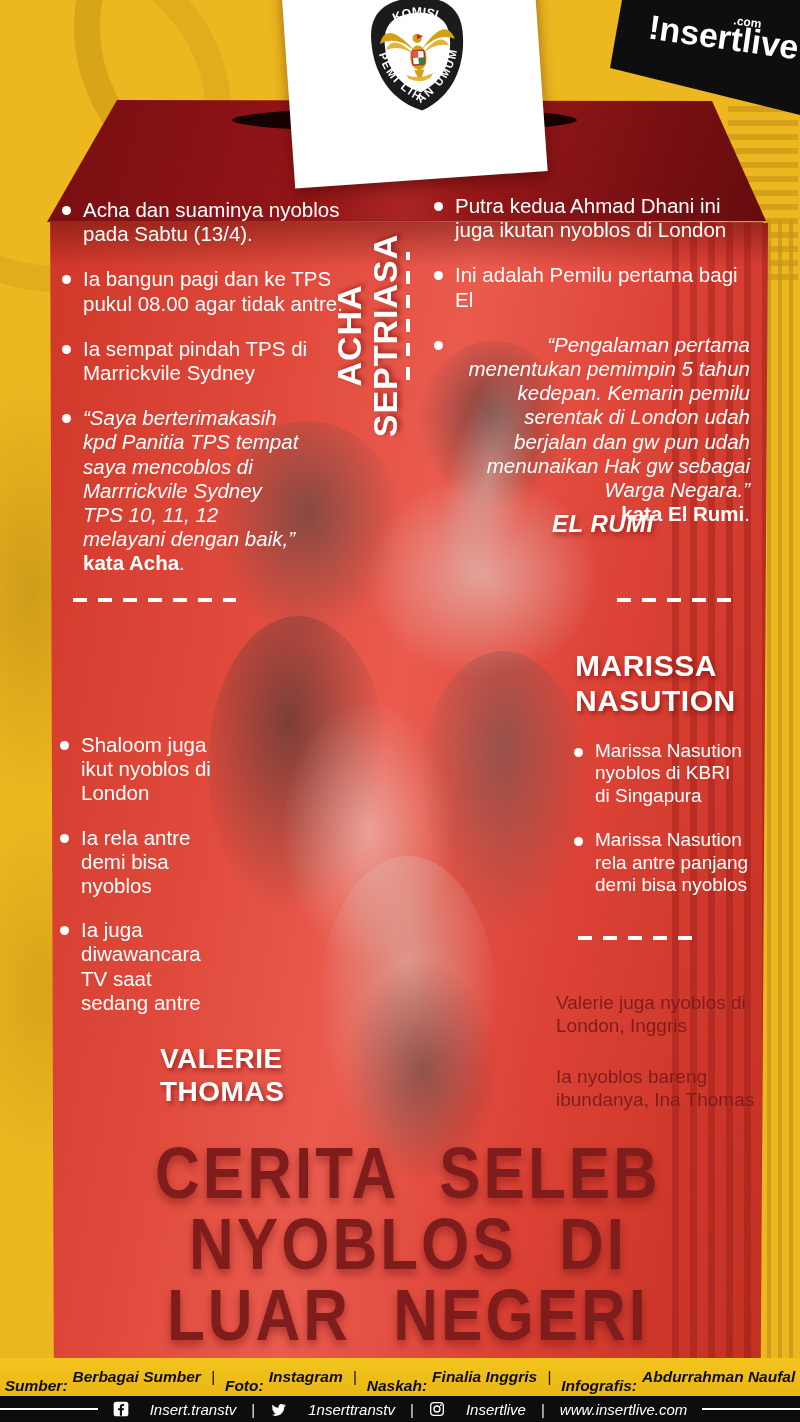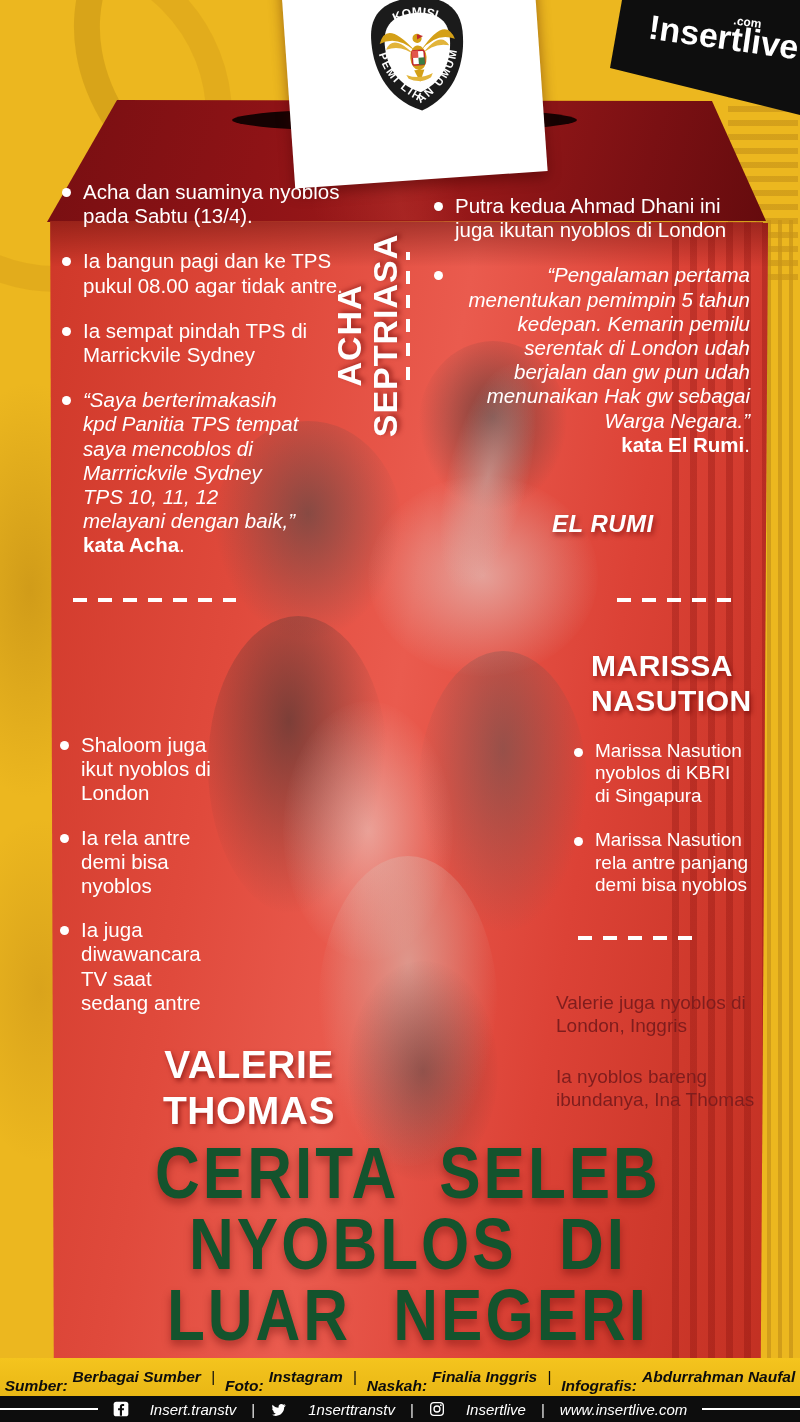--- a/index.html
+++ b/index.html
@@ -62,21 +62,21 @@
   .quote{font-style:italic;}
   .attrib{font-weight:bold;font-style:normal;}
   .h-name{position:absolute;color:#fff;font-weight:bold;letter-spacing:.5px;
     text-shadow:2px 3px 5px rgba(100,0,0,.55);}
   .dash-h{position:absolute;height:4px;background:repeating-linear-gradient(90deg,#fff 0 14px,rgba(0,0,0,0) 14px 25px);}
   .dash-v{position:absolute;width:4px;background:repeating-linear-gradient(0deg,#fff 0 13px,rgba(0,0,0,0) 13px 24px);}
   .acha-vert{position:absolute;left:332px;top:458px;width:245px;text-align:center;
     transform:rotate(-90deg);transform-origin:0 0;
     color:#fff;font-weight:bold;font-size:34px;line-height:1.05;letter-spacing:1px;
     text-shadow:2px 3px 5px rgba(100,0,0,.55);}
-  .big-title{position:absolute;left:48px;top:1138px;width:720px;text-align:center;color:#14532d;}
+  .big-title{position:absolute;left:48px;top:1138px;width:720px;text-align:center;color:#7f1d1d;}
   .big-title .line{display:block;font-size:62px;font-weight:bold;line-height:71px;
     letter-spacing:3px;word-spacing:22px;transform:scaleY(1.16);
     text-shadow:0 4px 8px rgba(90,0,0,.4);}
   
   .credits{position:absolute;left:0;top:1358px;width:800px;height:38px;
     background:linear-gradient(#f4c41e,#e9b715);display:flex;align-items:center;justify-content:center;
     color:#0d0d0d;font-size:15.5px;font-style:italic;white-space:nowrap;}
   .credits .lbl{font-weight:bold;margin-top:18px;}
   .credits .val{font-weight:bold;margin-left:5px;}
   .credits .sep{margin:0 10px;font-weight:normal;}
@@ -148,57 +148,58 @@
     <div class="blob ph-el-head"></div>
     <div class="blob ph-el-jacket"></div>
     <div class="blob ph-el-arm"></div>
     <div class="blob ph-shaloom-hair"></div>
     <div class="blob ph-shaloom-coat"></div>
     <div class="blob ph-marissa"></div>
     <div class="blob ph-valerie"></div>
     <div class="blob ph-valerie-dark"></div>
   </div>
 
-  <ul class="bullets" style="left:60px;top:180px;width:300px;">
+  <ul class="bullets" style="left:60px;top:198px;width:300px;">
     <li>Acha dan suaminya nyoblos pada Sabtu (13/4).</li>
     <li>Ia bangun pagi dan ke TPS pukul 08.00 agar tidak antre.</li>
     <li>Ia sempat pindah TPS di Marrickvile Sydney</li>
     <li style="width:218px;"><span class="quote">“Saya berterimakasih kpd Panitia TPS tempat saya mencoblos di Marrrickvile Sydney TPS 10, 11, 12 melayani dengan baik,” </span><span class="attrib">kata Acha</span><span>.</span></li>
   </ul>
   <div class="acha-vert">
     <span>ACHA</span><br>
     <span>SEPTRIASA</span>
   </div>
   <div class="dash-v" style="left:406px;top:252px;height:128px;"></div>
   <div class="dash-h" style="left:73px;top:598px;width:163px;"></div>
 
   <ul class="bullets" style="left:432px;top:194px;width:318px;">
     <li>Putra kedua Ahmad Dhani ini juga ikutan nyoblos di London</li>
+    <li>Ini adalah Pemilu pertama bagi El</li>
     <li style="text-align:right;width:295px;"><span class="quote">“Pengalaman pertama menentukan pemimpin 5 tahun kedepan. Kemarin pemilu serentak di London udah berjalan dan gw pun udah menunaikan Hak gw sebagai Warga Negara.” </span><br><span class="attrib">kata El Rumi</span><span>.</span></li>
   </ul>
   <div class="h-name" style="left:552px;top:510px;font-size:24px;font-style:italic;">EL RUMI</div>
   <div class="dash-h" style="left:617px;top:598px;width:120px;"></div>
 
   <ul class="bullets" style="left:58px;top:733px;width:155px;">
     <li style="margin-bottom:20px;">Shaloom juga ikut nyoblos di London</li>
     <li style="margin-bottom:20px;">Ia rela antre demi bisa nyoblos</li>
     <li>Ia juga diwawancara TV saat sedang antre</li>
   </ul>
 
-  <div class="h-name" style="left:591px;top:648px;font-size:30px;line-height:1.18;">
+  <div class="h-name" style="left:575px;top:648px;font-size:30px;line-height:1.18;">
     <span>MARISSA</span><br>
     <span>NASUTION</span>
   </div>
   <ul class="bullets" style="left:572px;top:740px;width:178px;font-size:19px;">
     <li style="margin-bottom:22px;">Marissa Nasution nyoblos di KBRI di Singapura</li>
     <li>Marissa Nasution rela antre panjang demi bisa nyoblos</li>
   </ul>
   <div class="dash-h" style="left:578px;top:936px;width:116px;"></div>
 
-  <div class="h-name" style="left:160px;top:1042px;width:178px;font-size:39px;line-height:1.18;text-align:center;">
+  <div class="h-name" style="left:160px;top:1042px;width:178px;font-size:28px;line-height:1.18;text-align:left;">
     <span>VALERIE</span><br>
     <span>THOMAS</span>
   </div>
   <div class="white" style="position:absolute;left:556px;top:992px;width:200px;font-size:19px;line-height:1.2;">Valerie juga nyoblos di London, Inggris</div>
   <div class="white" style="position:absolute;left:556px;top:1066px;width:200px;font-size:19px;line-height:1.2;">Ia nyoblos bareng ibundanya, Ina Thomas</div>
 
   <div class="big-title">
     <span class="line">CERITA SELEB</span>
     <span class="line">NYOBLOS DI</span>
     <span class="line">LUAR NEGERI</span>

